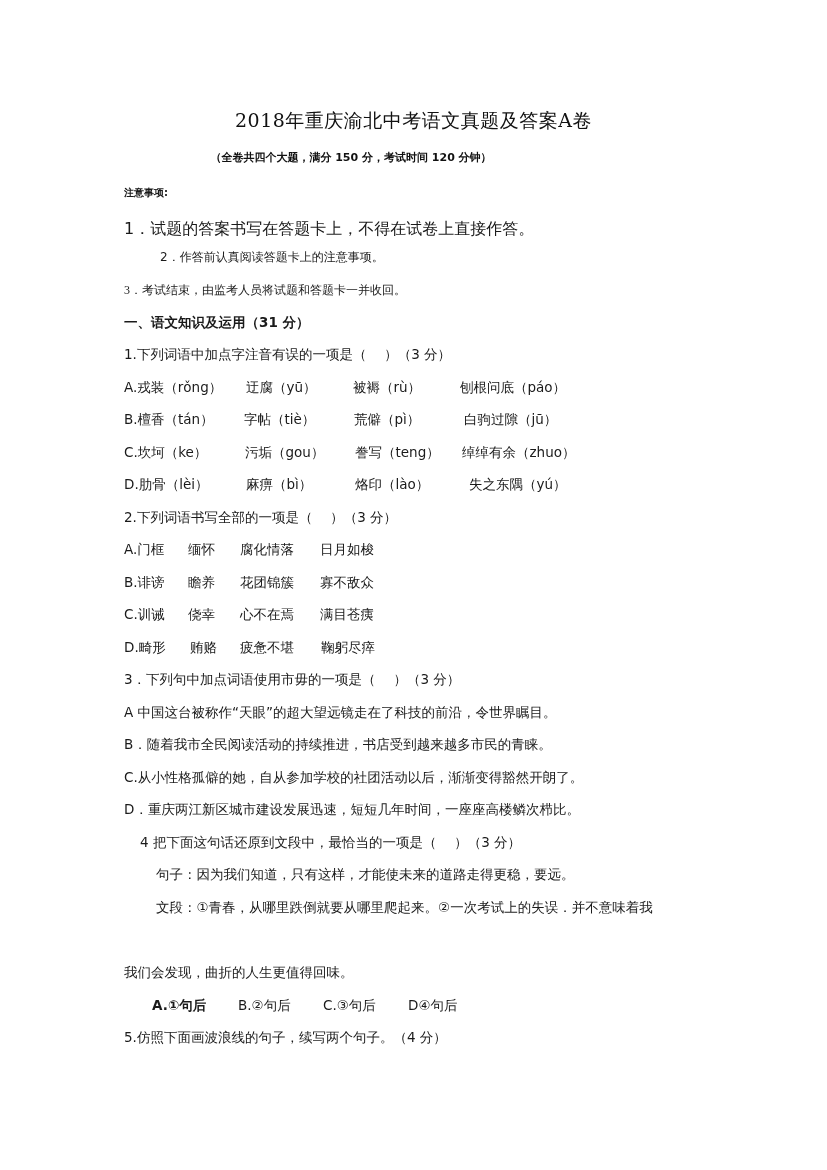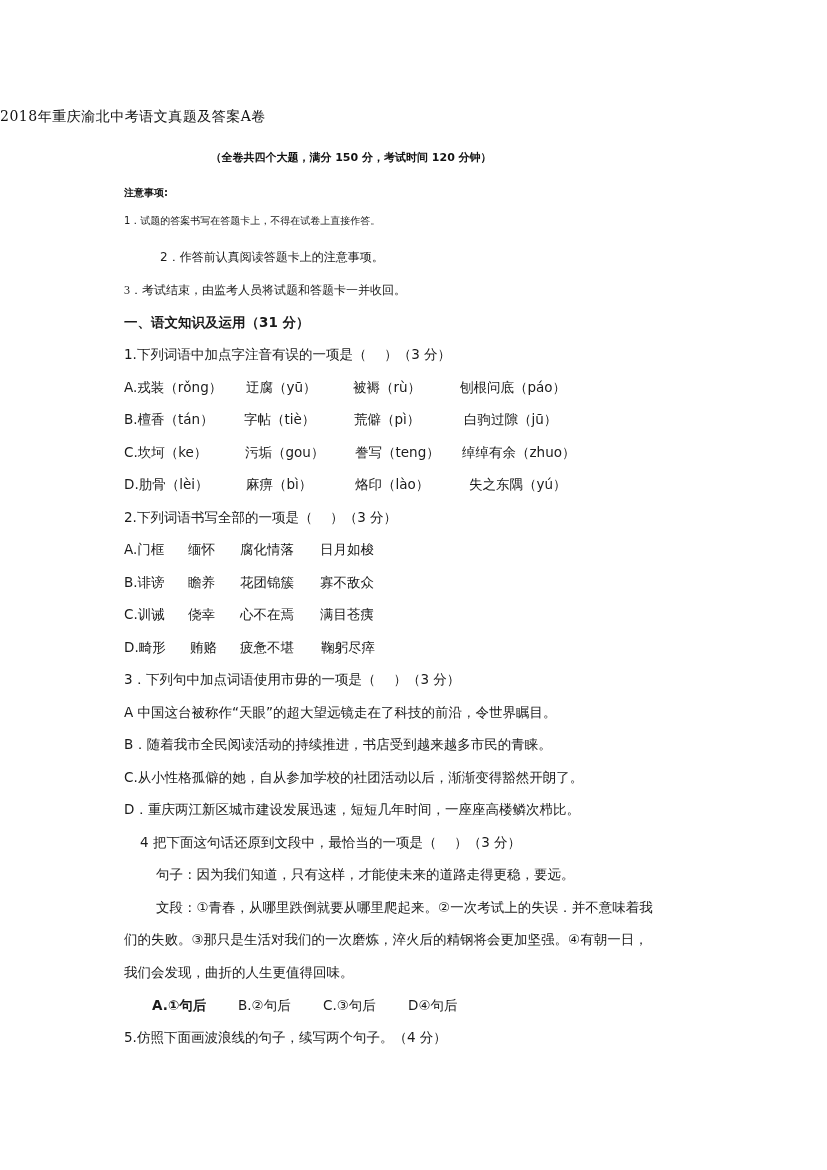--- a/index.html
+++ b/index.html
@@ -1,39 +1,39 @@
 <!DOCTYPE html>
 <html><head>
   <meta charset="utf-8">
   <style>
     html, body { margin: 0; padding: 0; background: #ffffff; }
     body { width: 827px; height: 1170px; position: relative; overflow: hidden;
            font-family: "DejaVu Sans", "Liberation Sans", sans-serif; color: #1a1a1a; }
     .page { position: absolute; left: 0; top: 0; width: 827px; height: 1170px; }
-    .title { position: absolute; top: 108px; left: 0; width: 827px; text-align: left;
-             font-family: "DejaVu Serif", "Liberation Serif", serif; font-size: 14px; color: #111; letter-spacing: 0.5px; }
+    .title { position: absolute; top: 108px; left: 0; width: 827px; text-align: center;
+             font-family: "DejaVu Serif", "Liberation Serif", serif; font-size: 19px; color: #111; letter-spacing: 0.5px; }
     .subtitle { position: absolute; top: 150px; left: 0; width: 702px; text-align: center;
                 font-size: 11px; font-weight: bold; color: #111; }
     .line { position: absolute; left: 124px; font-size: 13.5px; white-space: nowrap; line-height: 18px; }
     .bold { font-weight: bold; }
     .row { position: absolute; left: 124px; font-size: 13.5px; white-space: nowrap; line-height: 18px; }
     .cell { position: absolute; white-space: nowrap; }
     .indent1 { left: 140px; }
     .indent2 { left: 156px; }
   </style>
 </head>
 <body>
 
 <div class="page">
 
   <div class="title">2018年重庆渝北中考语文真题及答案A卷</div>
   <div class="subtitle">（全卷共四个大题，满分 150 分，考试时间 120 分钟）</div>
 
   <div class="line bold" style="top:184px; font-size:10px;">注意事项:</div>
-  <div class="line" style="top:212px; font-size:10px;">1．试题的答案书写在答题卡上，不得在试卷上直接作答。</div>
+  <div class="line" style="top:220px; font-size:16px;">1．试题的答案书写在答题卡上，不得在试卷上直接作答。</div>
   <div class="line" style="top:248px; font-size:12px;margin-left:36px;">2．作答前认真阅读答题卡上的注意事项。</div>
   <div class="line" style="top:281px; font-size:12px;font-family:Liberation Serif, serif;">3．考试结束，由监考人员将试题和答题卡一并收回。</div>
 
   <div class="line bold" style="top:313px; font-size:13.5px;">一、语文知识及运用（31 分）</div>
 
   <div class="line" style="top:345px;">1.下列词语中加点字注音有误的一项是（　 ）（3 分）</div>
 
   <div class="row" style="top:378px;">
     <span class="cell" style="left:0;">A.戎装（rǒng）</span>
     <span class="cell" style="left:122px;">迂腐（yū）</span>
@@ -87,21 +87,20 @@
 
   <div class="line" style="top:670px;">3．下列句中加点词语使用市毋的一项是（　 ）（3 分）</div>
   <div class="line" style="top:703px;">A 中国这台被称作“天眼”的超大望远镜走在了科技的前沿，令世界瞩目。</div>
   <div class="line" style="top:735px;">B．随着我市全民阅读活动的持续推进，书店受到越来越多市民的青睐。</div>
   <div class="line" style="top:768px;">C.从小性格孤僻的她，自从参加学校的社团活动以后，渐渐变得豁然开朗了。</div>
   <div class="line" style="top:800px;">D．重庆两江新区城市建设发展迅速，短短几年时间，一座座高楼鳞次栉比。</div>
 
   <div class="line indent1" style="top:833px;">4 把下面这句话还原到文段中，最恰当的一项是（　 ）（3 分）</div>
   <div class="line indent2" style="top:865px;">句子：因为我们知道，只有这样，才能使未来的道路走得更稳，要远。</div>
   <div class="line indent2" style="top:898px;">文段：①青春，从哪里跌倒就要从哪里爬起来。②一次考试上的失误．并不意味着我</div>
-  <div class="line" style="top:930px;">们的失败。③那只是生活对我们的一次磨炼，淬火后的精钢将会更加坚强。④有朝一日，</div>
   <div class="line" style="top:963px;">我们会发现，曲折的人生更值得回味。</div>
 
   <div class="row" style="top:996px; left:152px;">
     <span class="cell" style="left:0;font-weight:bold;">A.①句后</span>
     <span class="cell" style="left:86px;">B.②句后</span>
     <span class="cell" style="left:171px;">C.③句后</span>
     <span class="cell" style="left:256px;">D④句后</span>
   </div>
 
   <div class="line" style="top:1028px;">5.仿照下面画波浪线的句子，续写两个句子。（4 分）</div>

